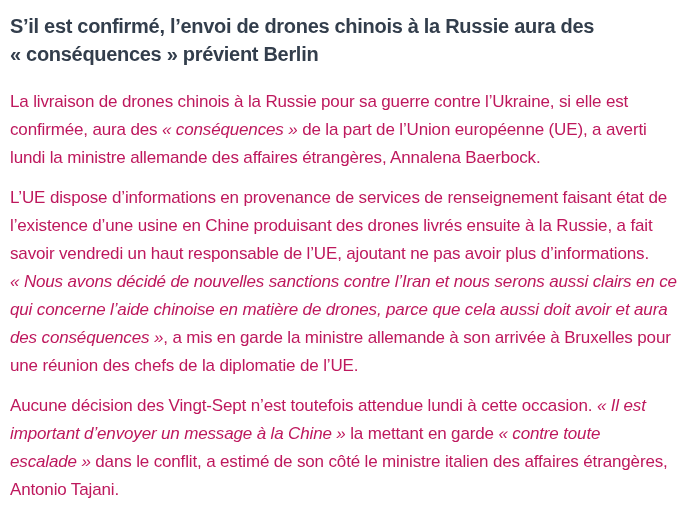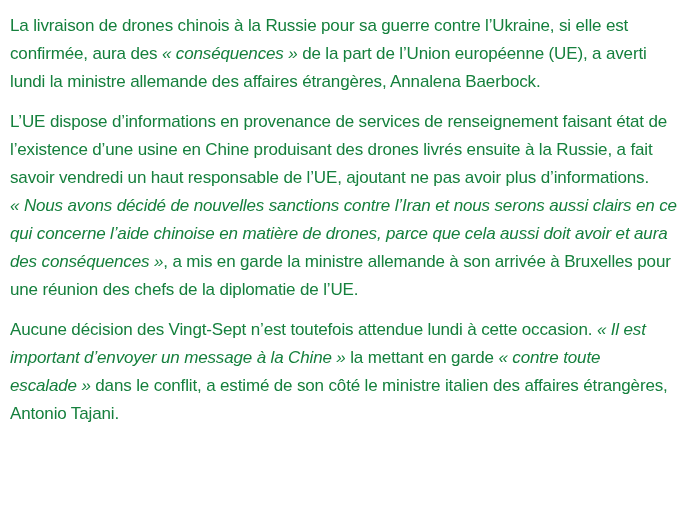--- a/index.html
+++ b/index.html
@@ -27,31 +27,35 @@
   }
   h1.article-title .t-line {
     display: block;
   }
   p.article-paragraph {
     margin: 0 0 12px 0;
     max-width: 670px;
     font-size: 17px;
     line-height: 28px;
     letter-spacing: -0.15px;
-    color: #15803d;
+    color: #be185d;
   }
   .run.italic {
     font-style: italic;
   }
 </style>
 </head>
 <body>
 
 <main class="page">
 
+  <h1 class="article-title">
+      <span class="t-line">S’il est confirmé, l’envoi de drones chinois à la Russie aura des</span>
+      <span class="t-line">«&nbsp;conséquences&nbsp;» prévient Berlin</span>
+    </h1>
 
   <p class="article-paragraph"><span class="run">La livraison de drones chinois à la Russie pour sa guerre contre l’Ukraine, si elle est confirmée, aura des </span><span class="run italic">«&nbsp;conséquences&nbsp;»</span><span class="run"> de la part de l’Union européenne (UE), a averti lundi la ministre allemande des affaires étrangères, Annalena Baerbock.</span></p>
 
   <p class="article-paragraph"><span class="run">L’UE dispose d’informations en provenance de services de renseignement faisant état de l’existence d’une usine en Chine produisant des drones livrés ensuite à la Russie, a fait savoir vendredi un haut responsable de l’UE, ajoutant ne pas avoir plus d’informations. </span><span class="run italic">«&nbsp;Nous avons décidé de nouvelles sanctions contre l’Iran et nous serons aussi clairs en ce qui concerne l’aide chinoise en matière de drones, parce que cela aussi doit avoir et aura des conséquences&nbsp;»</span><span class="run">, a mis en garde la ministre allemande à son arrivée à Bruxelles pour une réunion des chefs de la diplomatie de l’UE.</span></p>
 
   <p class="article-paragraph"><span class="run">Aucune décision des Vingt-Sept n’est toutefois attendue lundi à cette occasion. </span><span class="run italic">«&nbsp;Il est important d’envoyer un message à la Chine&nbsp;»</span><span class="run"> la mettant en garde </span><span class="run italic">«&nbsp;contre toute escalade&nbsp;»</span><span class="run"> dans le conflit, a estimé de son côté le ministre italien des affaires étrangères, Antonio Tajani.</span></p>
 
 </main>
 
 </body></html>

